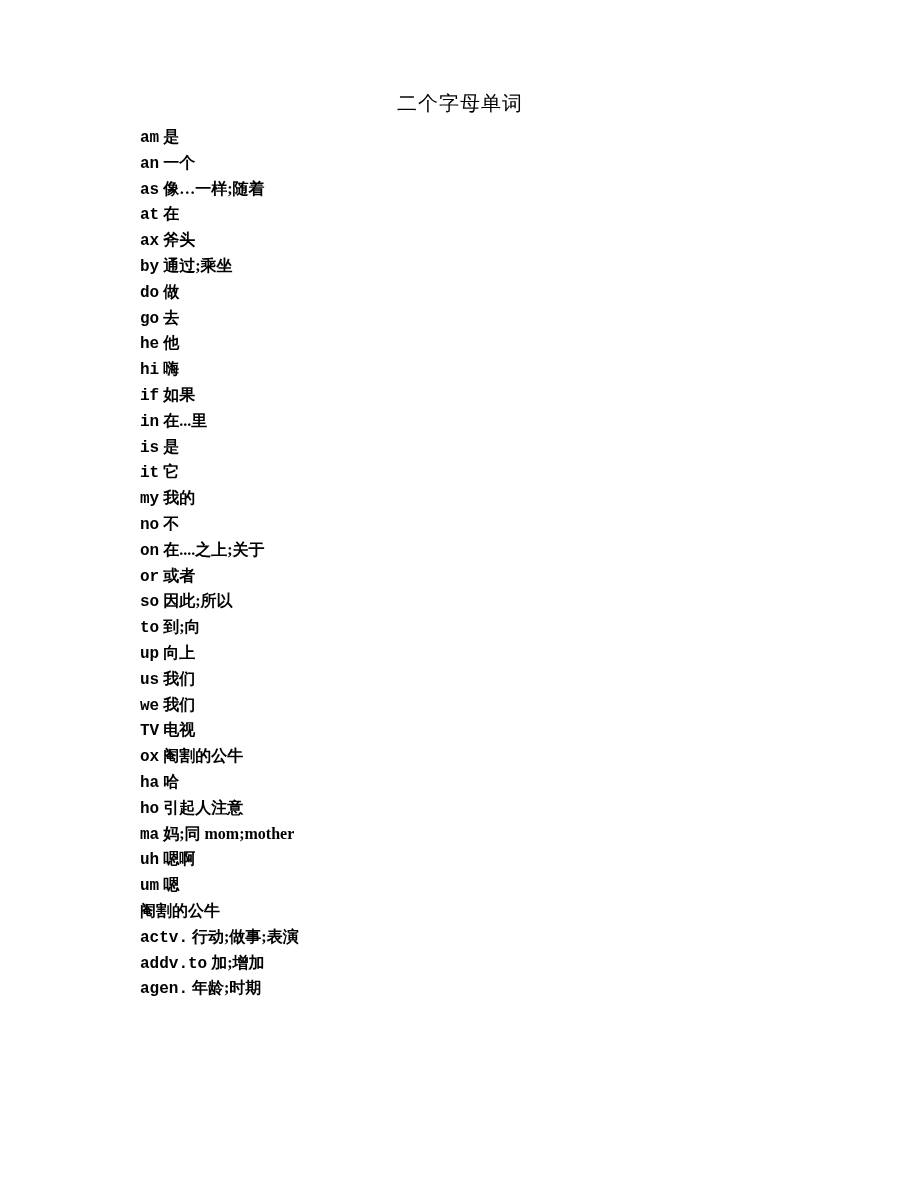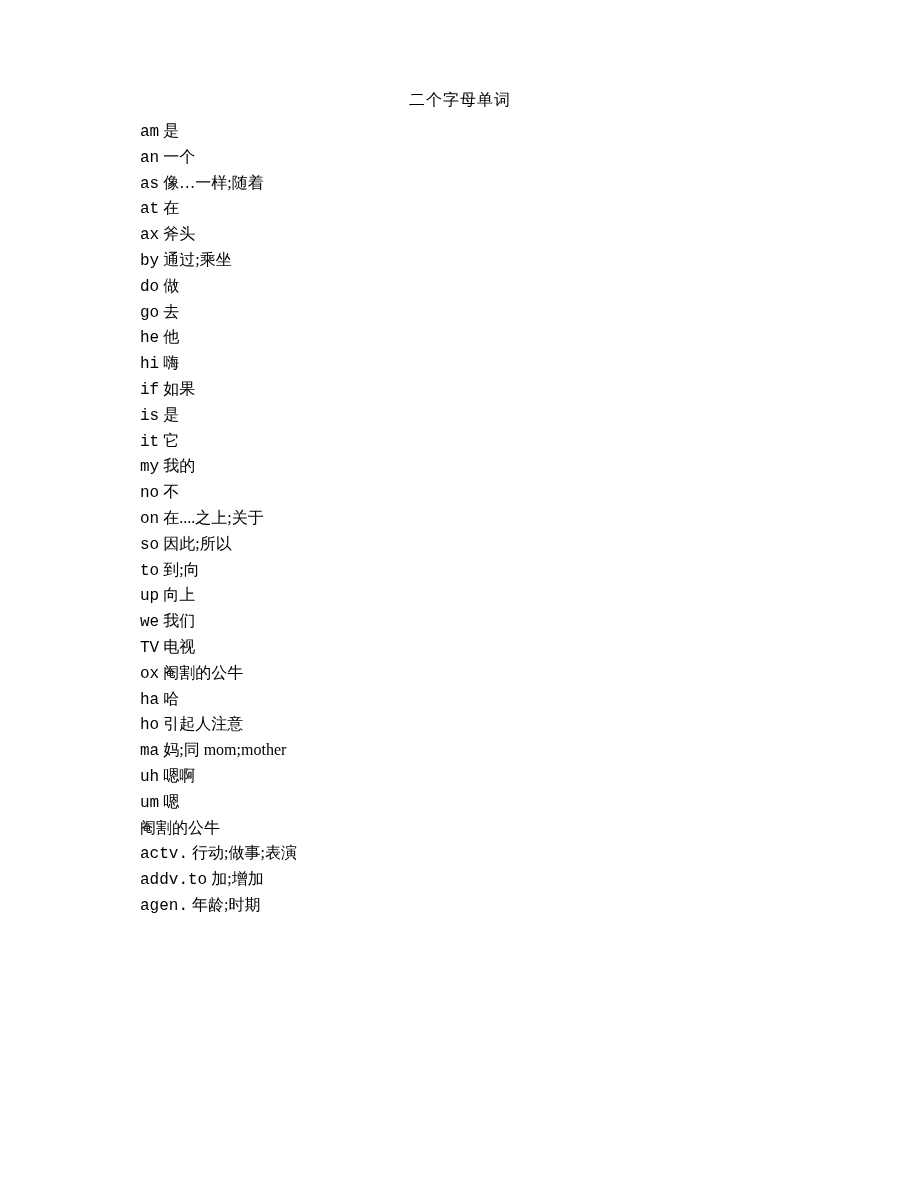--- a/index.html
+++ b/index.html
@@ -11,29 +11,30 @@
       background: #ffffff;
       width: 920px;
       height: 1191px;
       font-family: "SimSun", "宋体", serif;
       font-size: 16px;
       color: #000000;
       padding: 90px 140px 0 140px;
     }
     .title {
       text-align: center;
-      font-size: 16px;
+      font-size: 20px;
       margin-bottom: 8px;
       letter-spacing: 1px;
     }
     .entries {
       line-height: 1.55;
     }
     .entry-line {
       white-space: nowrap;
+      font-weight: bold;
     }
     .word {
       font-family: "Courier New", monospace;
       letter-spacing: 0px;
     }
     .def {
       font-family: "SimSun", "宋体", serif;
     }
   </style>
 </head>
@@ -46,28 +47,31 @@
     <div class="entry-line"><span class="word">an</span> <span class="def">一个</span></div>
     <div class="entry-line"><span class="word">as</span> <span class="def">像…一样;随着</span></div>
     <div class="entry-line"><span class="word">at</span> <span class="def">在</span></div>
     <div class="entry-line"><span class="word">ax</span> <span class="def">斧头</span></div>
     <div class="entry-line"><span class="word">by</span> <span class="def">通过;乘坐</span></div>
     <div class="entry-line"><span class="word">do</span> <span class="def">做</span></div>
     <div class="entry-line"><span class="word">go</span> <span class="def">去</span></div>
     <div class="entry-line"><span class="word">he</span> <span class="def">他</span></div>
     <div class="entry-line"><span class="word">hi</span> <span class="def">嗨</span></div>
     <div class="entry-line"><span class="word">if</span> <span class="def">如果</span></div>
+    <div class="entry-line"><span class="word">in</span> <span class="def">在...里</span></div>
     <div class="entry-line"><span class="word">is</span> <span class="def">是</span></div>
     <div class="entry-line"><span class="word">it</span> <span class="def">它</span></div>
     <div class="entry-line"><span class="word">my</span> <span class="def">我的</span></div>
     <div class="entry-line"><span class="word">no</span> <span class="def">不</span></div>
     <div class="entry-line"><span class="word">on</span> <span class="def">在....之上;关于</span></div>
+    <div class="entry-line"><span class="word">or</span> <span class="def">或者</span></div>
     <div class="entry-line"><span class="word">so</span> <span class="def">因此;所以</span></div>
     <div class="entry-line"><span class="word">to</span> <span class="def">到;向</span></div>
     <div class="entry-line"><span class="word">up</span> <span class="def">向上</span></div>
+    <div class="entry-line"><span class="word">us</span> <span class="def">我们</span></div>
     <div class="entry-line"><span class="word">we</span> <span class="def">我们</span></div>
     <div class="entry-line"><span class="word">TV</span> <span class="def">电视</span></div>
     <div class="entry-line"><span class="word">ox</span> <span class="def">阉割的公牛</span></div>
     <div class="entry-line"><span class="word">ha</span> <span class="def">哈</span></div>
     <div class="entry-line"><span class="word">ho</span> <span class="def">引起人注意</span></div>
     <div class="entry-line"><span class="word">ma</span> <span class="def">妈;同 mom;mother</span></div>
     <div class="entry-line"><span class="word">uh</span> <span class="def">嗯啊</span></div>
     <div class="entry-line"><span class="word">um</span> <span class="def">嗯</span></div>
     <div class="entry-line"><span class="word">阉割的公牛</span></div>
     <div class="entry-line"><span class="word">actv.</span> <span class="def">行动;做事;表演</span></div>

